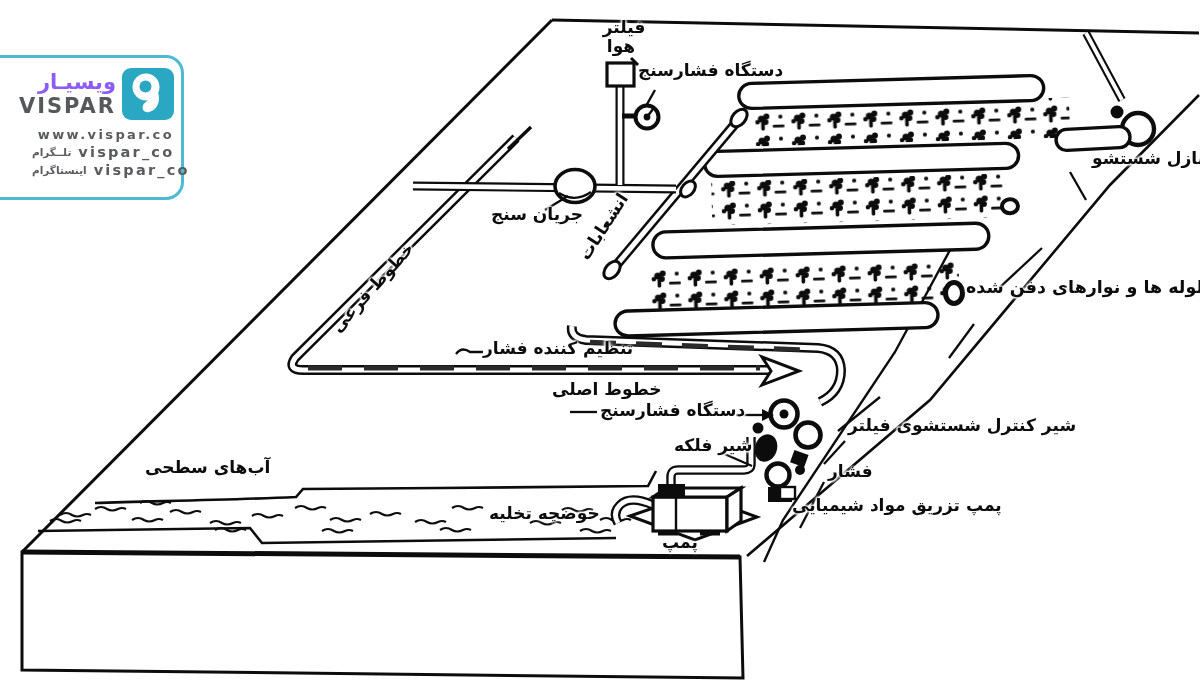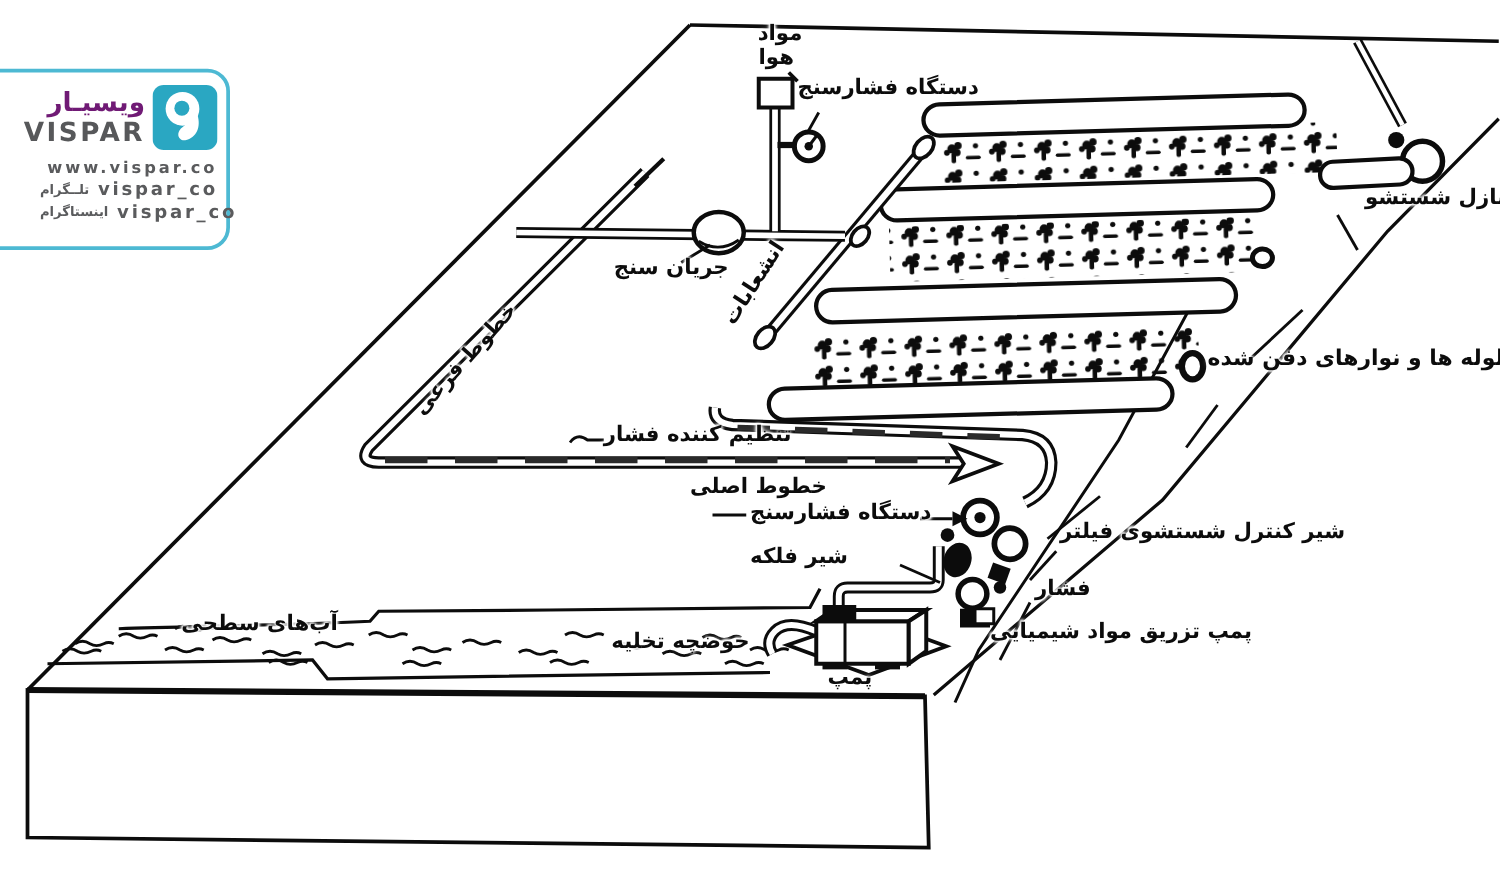--- a/index.html
+++ b/index.html
@@ -9,21 +9,21 @@
   .lbl{position:absolute;color:#0c0c0c;font-weight:bold;font-size:17px;line-height:1.05;
        white-space:nowrap;direction:rtl;
        text-shadow:0 0 3px #fff,0 0 3px #fff,0 0 5px #fff,1px 1px 2px #fff,-1px -1px 2px #fff;text-align:right;}
   .rot{transform-origin:center center;}
   
   #logo-frame{position:absolute;left:-20px;top:55px;width:198px;height:139px;
               border:3px solid #4db9d3;border-radius:18px;background:transparent;}
   #logo{position:absolute;left:6px;top:68px;width:168px;color:#57585a;}
   .logo-top{display:flex;align-items:center;justify-content:flex-end;gap:6px;}
   .logo-names{display:flex;flex-direction:column;align-items:flex-end;line-height:1;}
-  .brand-fa{font-size:21px;font-weight:bold;color:#701a75;direction:rtl;}
+  .brand-fa{font-size:21px;font-weight:bold;color:#8b5cf6;direction:rtl;}
   .brand-en{font-size:21px;font-weight:bold;letter-spacing:2px;color:#57585a;margin-top:3px;}
   .logo-mark{width:52px;height:52px;flex:0 0 auto;}
   .logo-site{font-size:13px;font-weight:bold;letter-spacing:2.4px;margin-top:7px;color:#5a5b5d;text-align:right;}
   .logo-row{display:flex;align-items:center;gap:7px;margin-top:2px;color:#5a5b5d;margin-left:26px;}
   .logo-row .fa{font-size:10.5px;font-weight:bold;direction:rtl;}
   .logo-row .en{font-size:14.5px;font-weight:bold;letter-spacing:2.2px;}
 </style>
 </head>
 <body>
 
@@ -189,36 +189,36 @@
       <path d="M800,528 L824,482"></path>
       <path d="M720,452 L752,466"></path>
       <path d="M456,354 Q462,346 470,352 L483,352"></path>
       <path d="M570,412 L597,412"></path>
       <path d="M736,415 L762,415"></path>
     </g>
     <polygon points="762,409 774,415 762,421" fill="#0c0c0c"></polygon>
     <ellipse cx="954" cy="293" rx="8.5" ry="10.5" fill="#fff" stroke="#0c0c0c" stroke-width="5"></ellipse>
   </svg>
 
-  <div class="lbl" style="left:596px;top:19px;width:56px;text-align:center">مواد</div>
+  <div class="lbl" style="left:596px;top:19px;width:56px;text-align:center">فیلتر</div>
   <div class="lbl" style="left:596px;top:38px;width:50px;text-align:center">هوا</div>
   <div class="lbl" style="left:638px;top:62px">دستگاه فشارسنج</div>
   <div class="lbl" style="left:1092px;top:150px">نازل شستشو</div>
   <div class="lbl" style="left:491px;top:206px">جریان سنج</div>
   <div class="lbl rot" style="left:556px;top:218px;width:96px;text-align:center;transform:rotate(-57deg)">انشعابات</div>
   <div class="lbl rot" style="left:312px;top:279px;width:122px;text-align:center;transform:rotate(-48deg)">خطوط فرعی</div>
   <div class="lbl" style="left:966px;top:278px;font-size:17.5px">لوله ها و نوارهای دفن شده</div>
   <div class="lbl" style="left:483px;top:340px">تنظیم کننده فشار</div>
   <div class="lbl" style="left:552px;top:381px">خطوط اصلی</div>
   <div class="lbl" style="left:600px;top:402px">دستگاه فشارسنج</div>
   <div class="lbl" style="left:848px;top:417px">شیر کنترل شستشوی فیلتر</div>
-  <div class="lbl" style="left:600px;top:437px">شیر فلکه</div>
+  <div class="lbl" style="left:674px;top:437px">شیر فلکه</div>
   <div class="lbl" style="left:828px;top:463px">فشار</div>
   <div class="lbl" style="left:792px;top:497px">پمپ تزریق مواد شیمیایی</div>
-  <div class="lbl" style="left:145px;top:491px">آب‌های سطحی</div>
+  <div class="lbl" style="left:145px;top:459px">آب‌های سطحی</div>
   <div class="lbl" style="left:489px;top:505px">حوضچه تخلیه</div>
   <div class="lbl" style="left:662px;top:534px">پمپ</div>
 
   <div id="logo-frame"></div>
   <div id="logo">
     <div class="logo-top">
       <div class="logo-names">
         <span class="brand-fa">ویسیـار</span>
         <span class="brand-en">VISPAR</span>
       </div>

